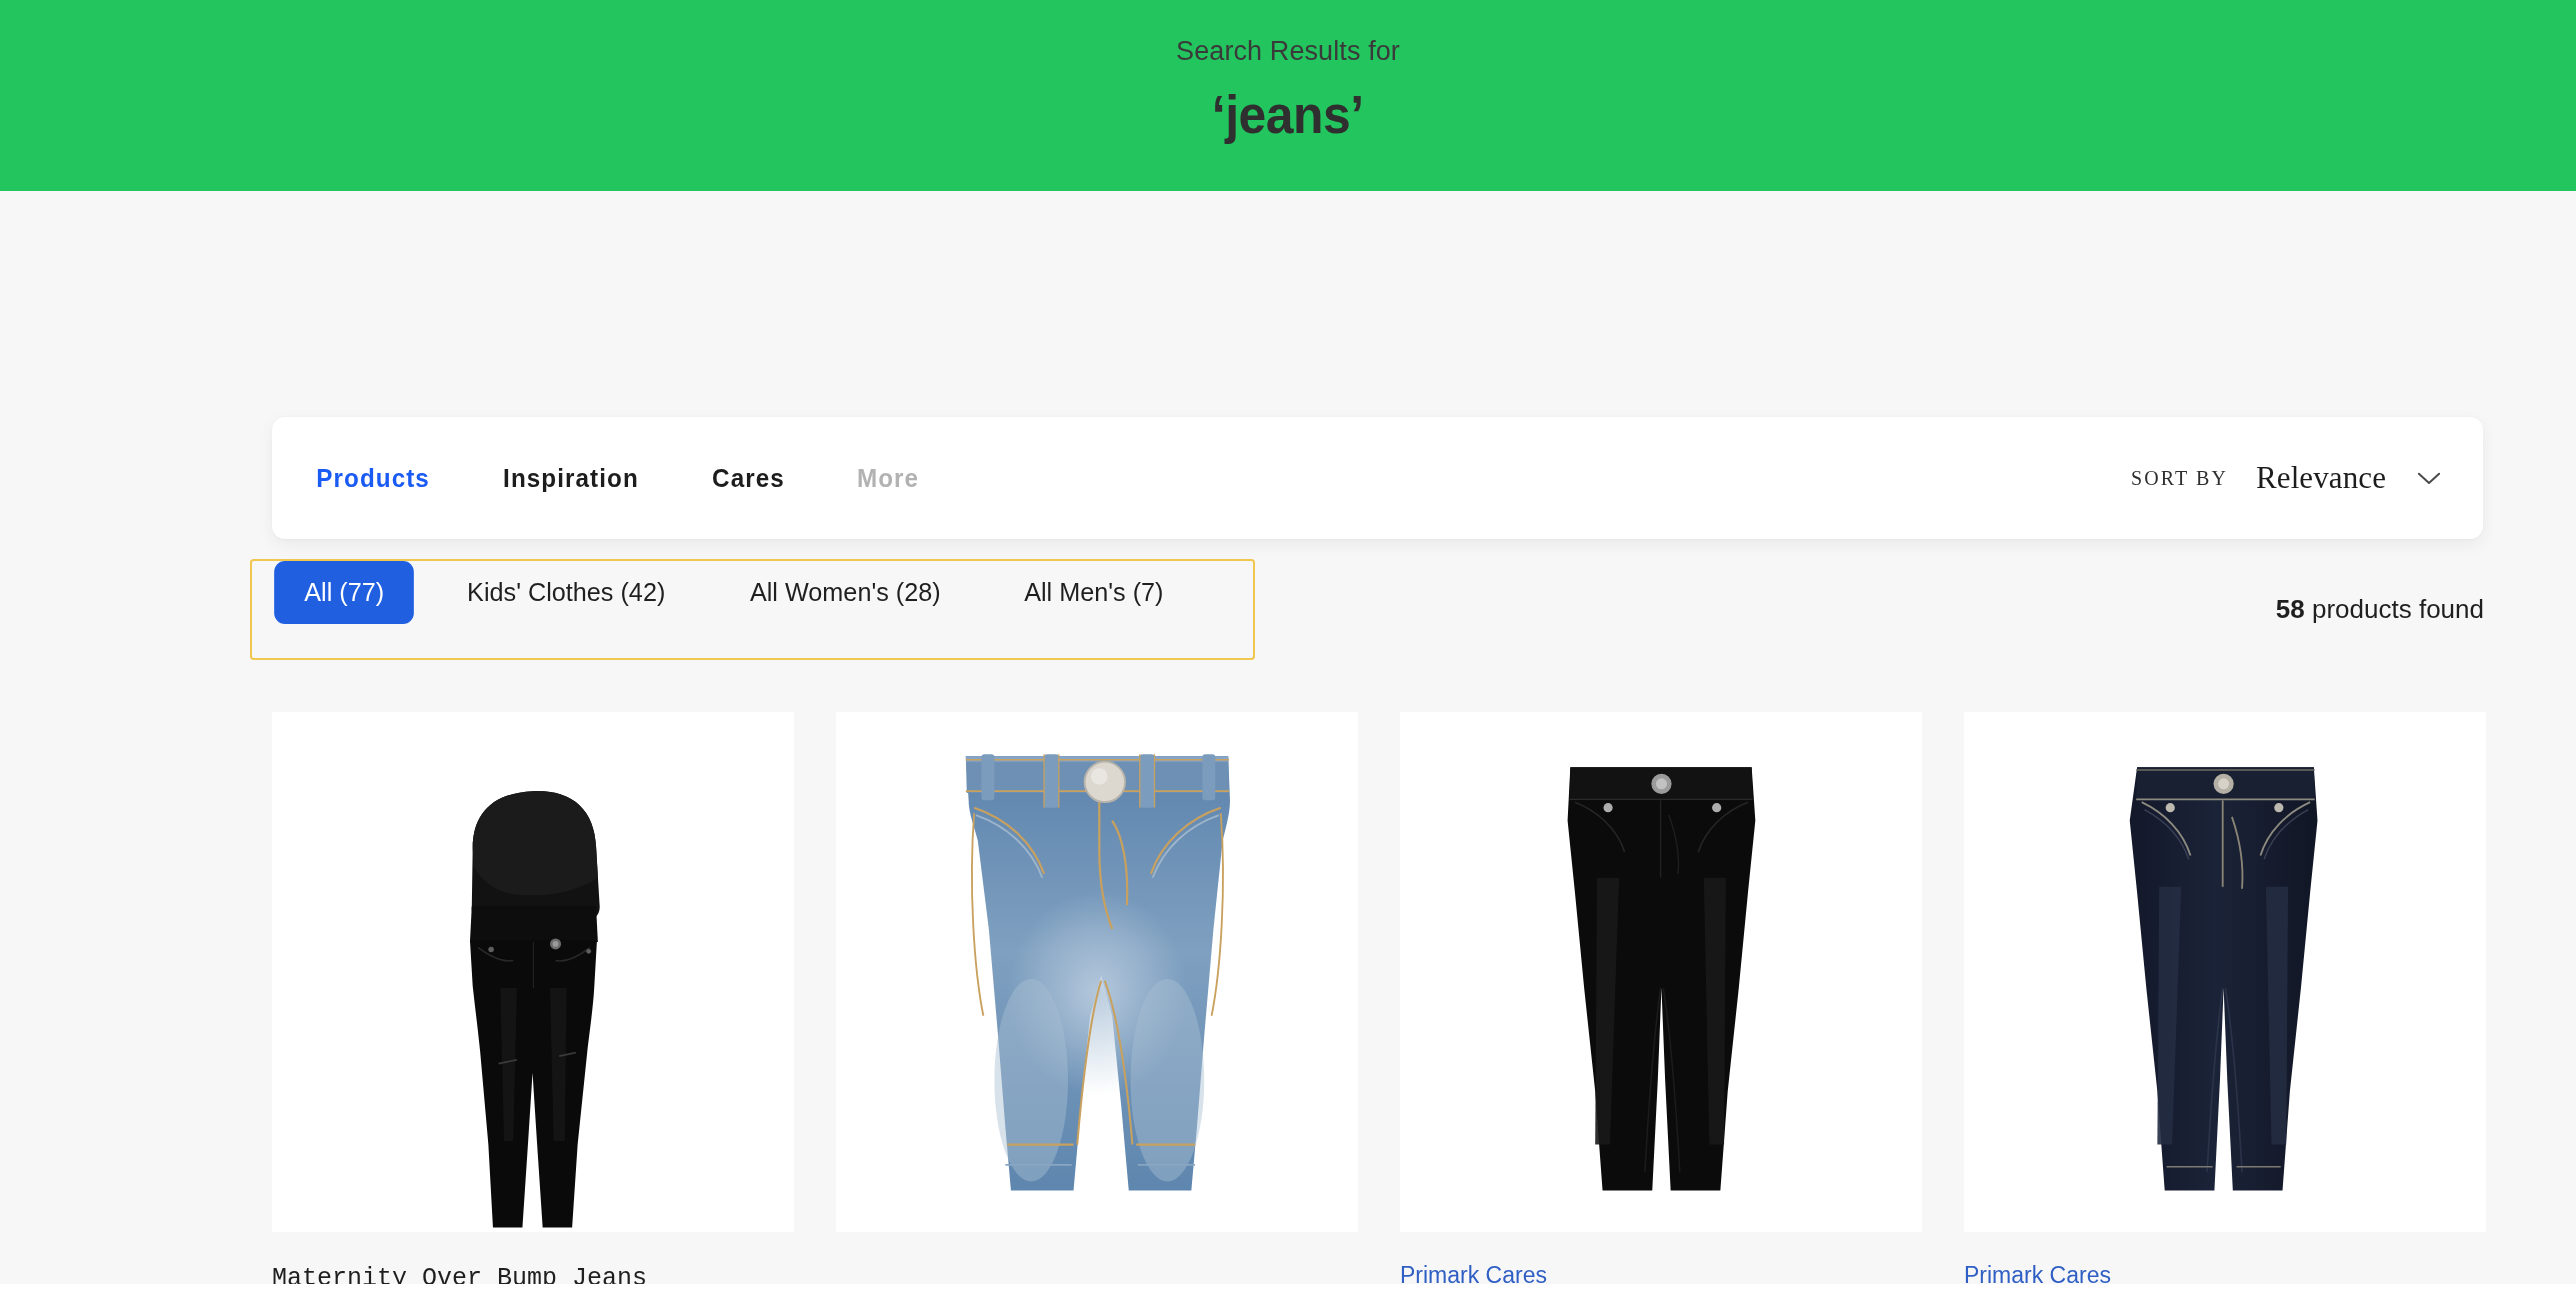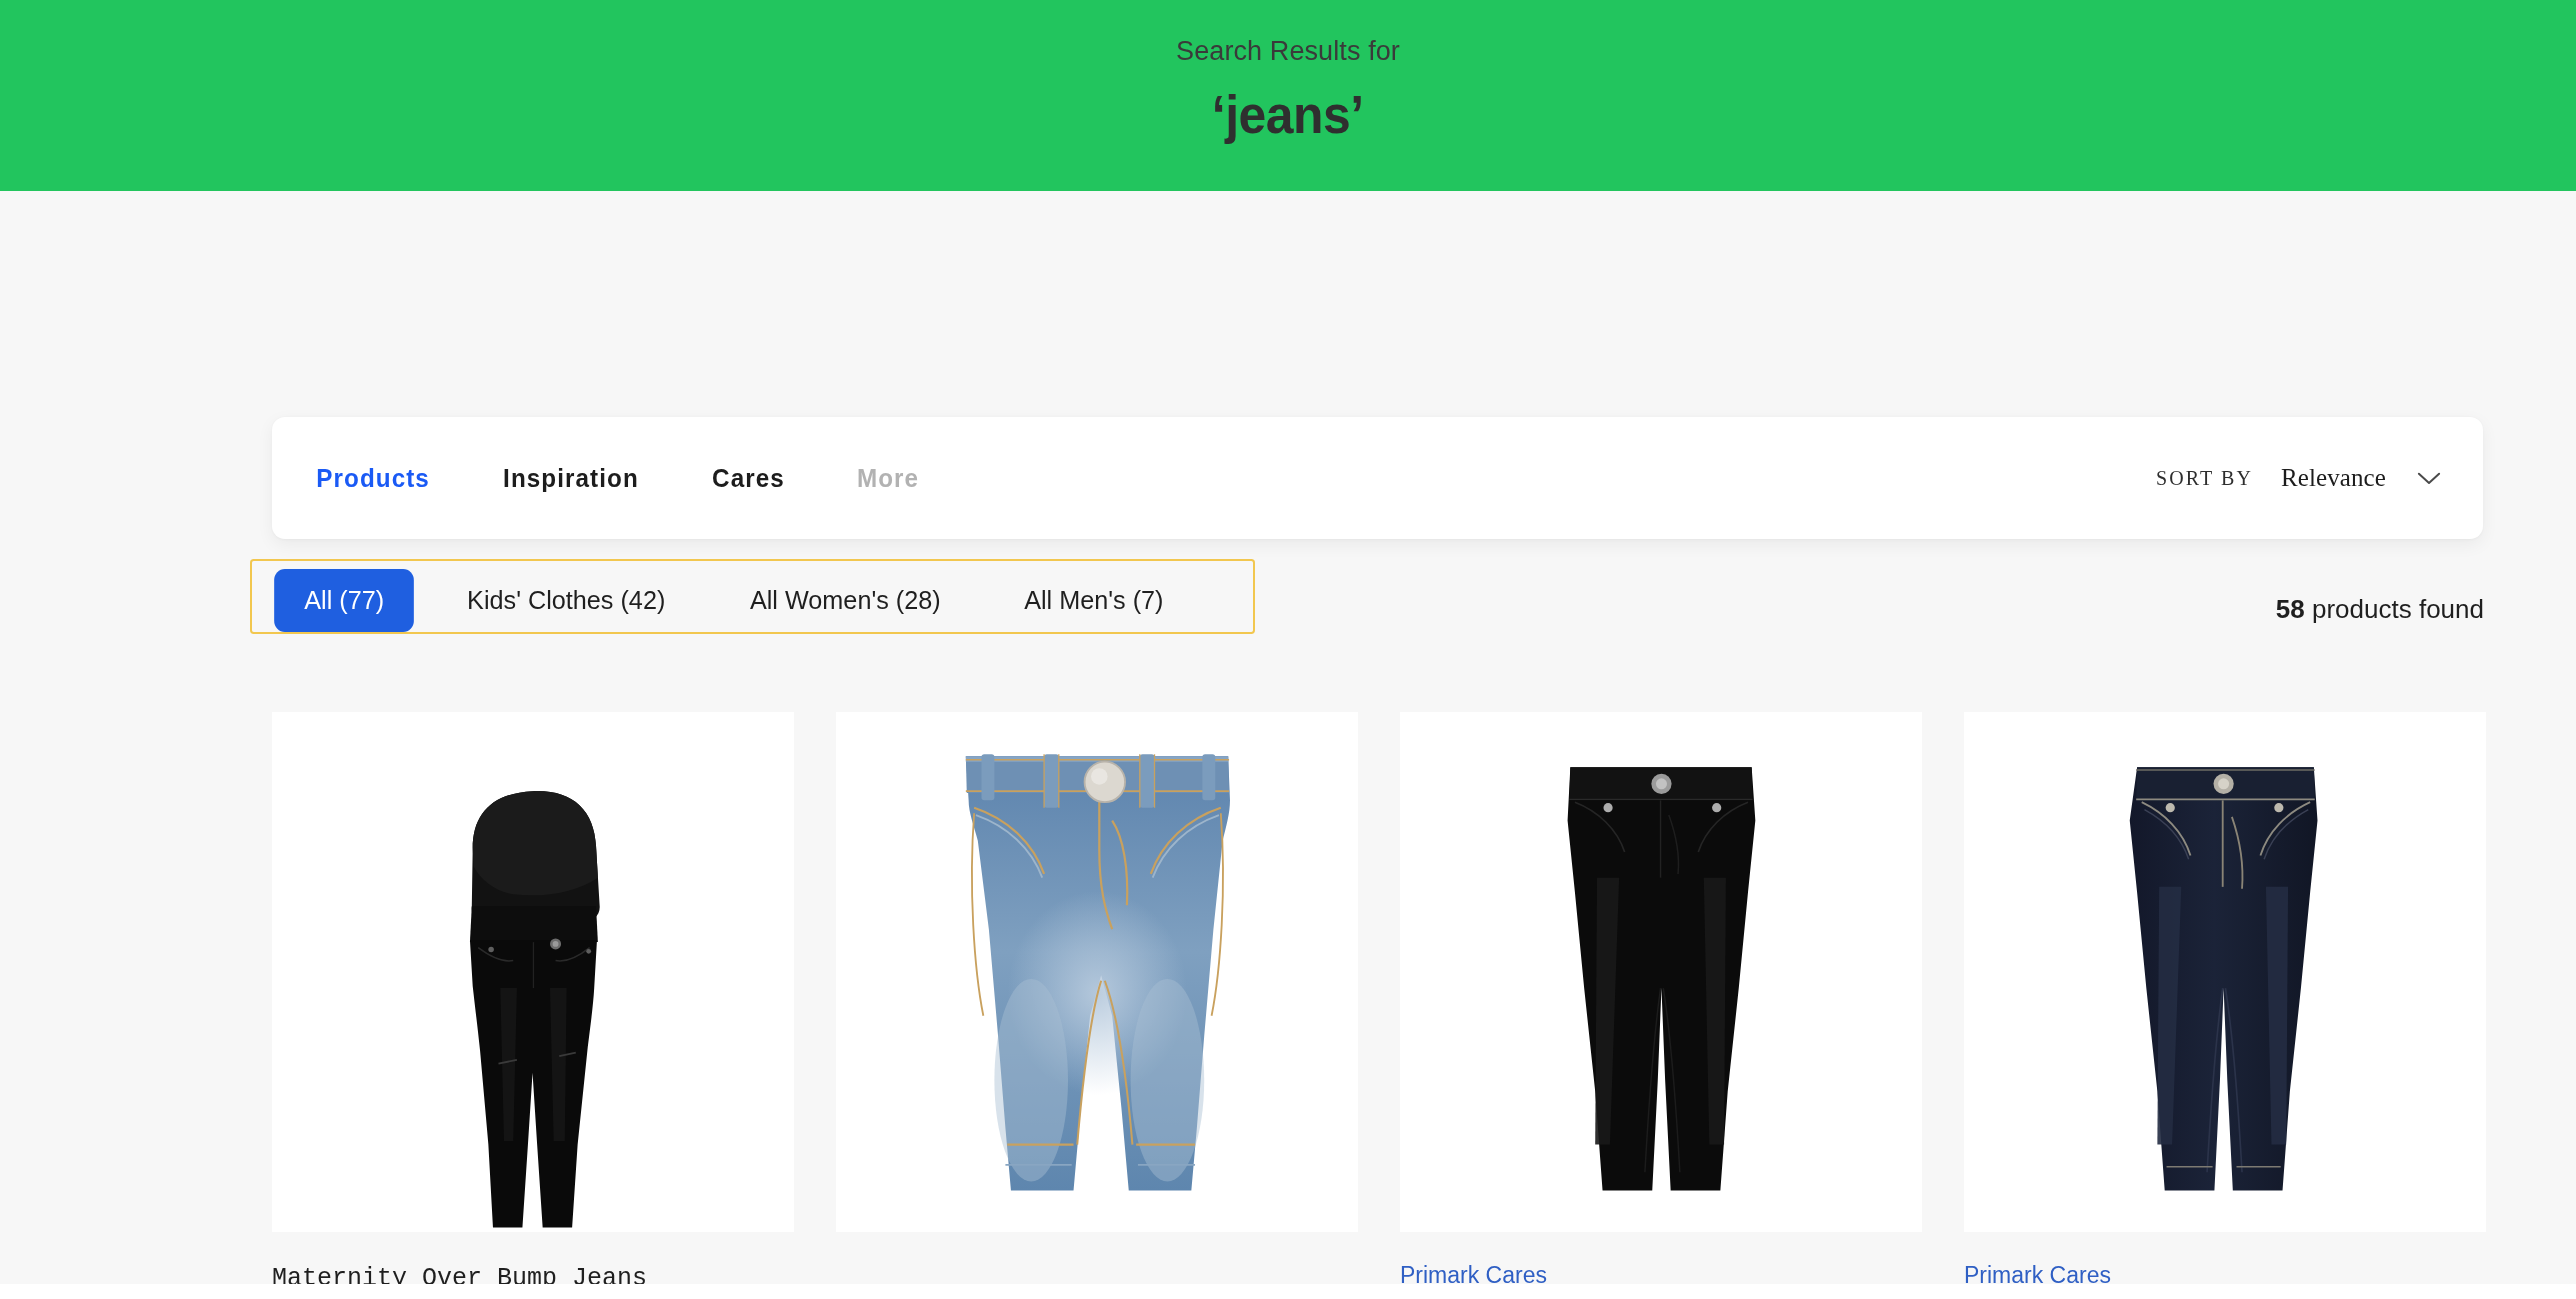--- a/index.html
+++ b/index.html
@@ -101,21 +101,21 @@
     font-family: Liberation Serif, serif;
   }
   .sortby-label {
     font-size: 20px;
     letter-spacing: 2.1px;
     color: #2e2e2e;
     font-weight: 400;
     text-transform: uppercase;
   }
   .sortby-value {
-    font-size: 25px;
+    font-size: 31px;
     color: #1d1d1d;
     font-weight: 400;
     margin-left: 28px;
     letter-spacing: 0.1px;
   }
   .chev {
     margin-left: 31px;
     display: inline-flex;
     align-items: center;
   }
@@ -126,26 +126,26 @@
     left: 158px;
     top: 368px;
     width: 2234px;
     height: 103px;
   }
   .filter-pillbox {
     position: absolute;
     left: 0;
     top: 0;
     width: 1005px;
-    height: 75px;
+    height: 101px;
     border: 2.8px solid #f2c74f;
     border-radius: 3.7px;
     box-sizing: border-box;
     display: flex;
-    align-items: flex-end;
+    align-items: flex-start;
     padding-left: 20px;
   }
   .pill {
     font-size: 26px;
     color: #1f1f1f;
     padding: 0 31px;
     height: 63px;
     display: flex;
     align-items: center;
     border-radius: 11px;

